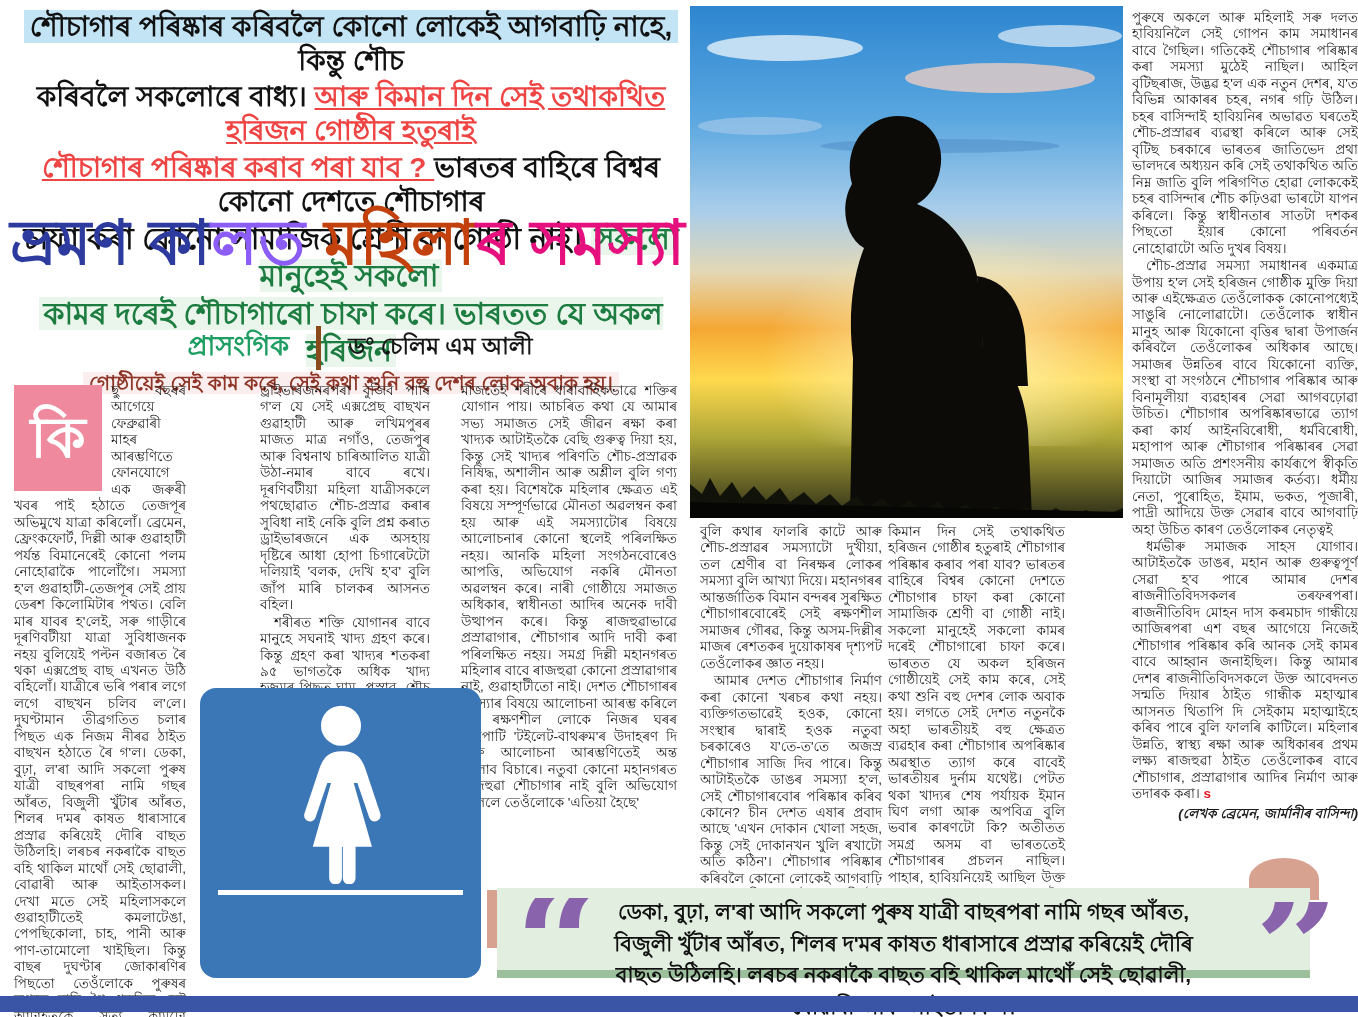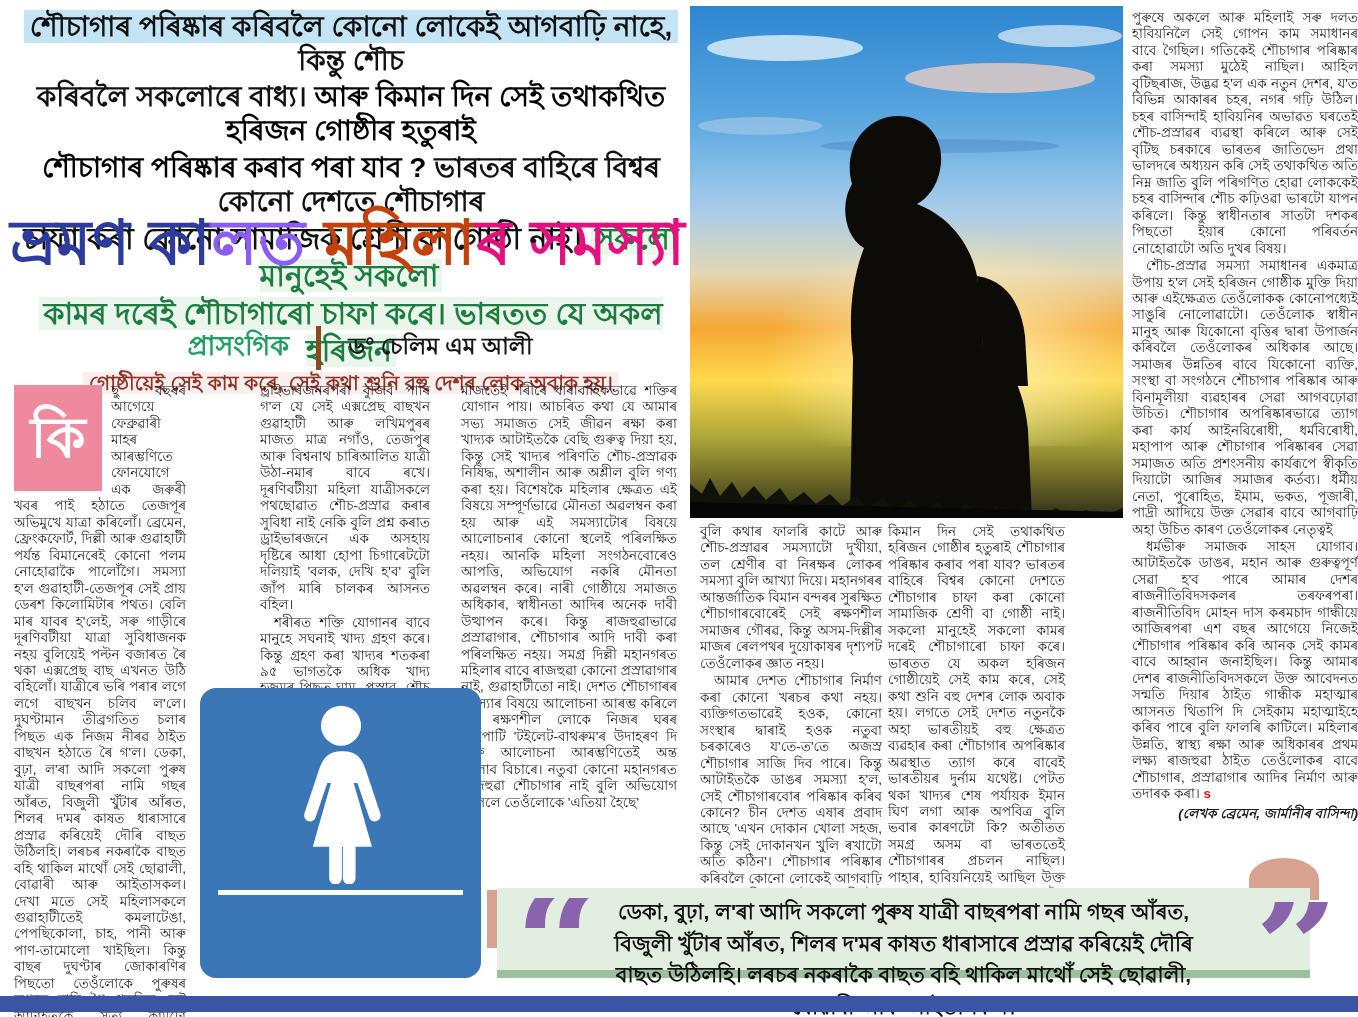--- a/index.html
+++ b/index.html
@@ -10,21 +10,21 @@
     font-family:"Liberation Sans","DejaVu Sans",sans-serif;
     color:#1a1a1a;
   }
   
   .intro { position:absolute; left:6px; top:10px; width:690px; text-align:center; font-weight:bold; }
   .intro .ln { line-height:1.22; margin-bottom:2px; }
   .ln1,.ln2,.ln3 { font-size:28px; }
   .ln4,.ln5 { font-size:30px; }
   .ln6 { font-size:20px; }
   .hl-blue-bg { background:#c2e4f4; padding:1px 6px; color:#111; }
-  .txt-cyan { color:#000000; }
+  .txt-cyan { color:#ef4444;text-decoration:underline; }
   .txt-green { color:#1d7c40; background:#eaf5ec; padding:0 4px; }
   .txt-maroon { color:#8e3527; background:#fbeeee; padding:0 6px; }
   .txt-black { color:#111; }
   
   .headline { position:absolute; left:0; top:198px; width:696px; text-align:center;
     font-size:62px; font-weight:bold; letter-spacing:1px; line-height:1.45; }
   .h-blue { color:#2c3b9d; } .h-gray { color:#8b5cf6; }
   .h-black { color:#c2410c; } .h-magenta { color:#e50f7d; }
   
   .byline { position:absolute; left:80px; top:325px; width:560px;
@@ -98,21 +98,21 @@
     <p>ছু বছৰৰ আগেয়ে ফেব্ৰুৱাৰী মাহৰ আৰম্ভণিতে ফোনযোগে এক জৰুৰী খবৰ পাই হঠাতে তেজপূৰ অভিমুখে যাত্ৰা কৰিলোঁ। ব্ৰেমেন, ফ্ৰেংকফোৰ্ট, দিল্লী আৰু গুৱাহাটী পৰ্যন্ত বিমানেৰেই কোনো পলম নোহোৱাকৈ পালোঁগৈ। সমস্যা হ'ল গুৱাহাটী-তেজপূৰ সেই প্ৰায় ডেৰশ কিলোমিটাৰ পথত। বেলি মাৰ যাবৰ হ'লেই, সৰু গাড়ীৰে দূৰণিবটীয়া যাত্ৰা সুবিধাজনক নহয় বুলিয়েই পল্টন বজাৰত ৰৈ থকা এক্সপ্ৰেছ বাছ এখনত উঠি বহিলোঁ। যাত্ৰীৰে ভৰি পৰাৰ লগে লগে বাছখন চলিব ল'লে। দুঘণ্টামান তীব্ৰগতিত চলাৰ পিছত এক নিজম নীৰৱ ঠাইত বাছখন হঠাতে ৰৈ গ'ল। ডেকা, বুঢ়া, ল'ৰা আদি সকলো পুৰুষ যাত্ৰী বাছৰপৰা নামি গছৰ আঁৰত, বিজুলী খুঁটাৰ আঁৰত, শিলৰ দ'মৰ কাষত ধাৰাসাৰে প্ৰস্ৰাৱ কৰিয়েই দৌৰি বাছত উঠিলহি। লৰচৰ নকৰাকৈ বাছত বহি থাকিল মাথোঁ সেই ছোৱালী, বোৱাৰী আৰু আইতাসকল। দেখা মতে সেই মহিলাসকলে গুৱাহাটীতেই কমলাটেঙা, পেপছিকোলা, চাহ, পানী আৰু পাণ-তামোলো খাইছিল। কিন্তু বাছৰ দুঘণ্টাৰ জোকাৰণিৰ পিছতো তেওঁলোকে পুৰুষৰ লগতে নামি গৈ প্ৰকৃতিৰ সেই আটাইতকৈ সত্য কামটো নকৰিলে কিয়? নগাঁৱত বাছখন ক্ষন্তেক ৰখোতে পথৰ কাষত ৰৈ চিগাৰেট হপি থকা</p>
   </div>
   <div class="col c2">
     <p>ড্ৰাইভাৰজনৰপৰা বুজিব পাৰি গ'ল যে সেই এক্সপ্ৰেছ বাছখন গুৱাহাটী আৰু লখিমপুৰৰ মাজত মাত্ৰ নগাঁও, তেজপুৰ আৰু বিশ্বনাথ চাৰিআলিত যাত্ৰী উঠা-নমাৰ বাবে ৰখে। দূৰণিবটীয়া মহিলা যাত্ৰীসকলে পথছোৱাত শৌচ-প্ৰস্ৰাৱ কৰাৰ সুবিধা নাই নেকি বুলি প্ৰশ্ন কৰাত ড্ৰাইভাৰজনে এক অসহায় দৃষ্টিৰে আধা হোপা চিগাৰেটটো দলিয়াই 'বলক, দেখি হ'ব' বুলি জাঁপ মাৰি চালকৰ আসনত বহিল।</p>
     <p>শৰীৰত শক্তি যোগানৰ বাবে মানুহে সঘনাই খাদ্য গ্ৰহণ কৰে। কিন্তু গ্ৰহণ কৰা খাদ্যৰ শতকৰা ৯৫ ভাগতকৈ অধিক খাদ্য হজমৰ পিছত ঘাম, প্ৰস্ৰাৱ, শৌচ আদি বিভিন্ন প্ৰকাৰে শৰীৰ ত্যাগ কৰে। অৰ্থাৎ ভোক, পিঁয়াহ আৰু শৌচ-প্ৰস্ৰাৱৰ</p>
   </div>
   <div class="col c3">
     <p>মাজতেই শৰীৰে ধাৰাবাহিকভাৱে শক্তিৰ যোগান পায়। আচৰিত কথা যে আমাৰ সভ্য সমাজত সেই জীৱন ৰক্ষা কৰা খাদ্যক আটাইতকৈ বেছি গুৰুত্ব দিয়া হয়, কিন্তু সেই খাদ্যৰ পৰিণতি শৌচ-প্ৰস্ৰাৱক নিষিদ্ধ, অশালীন আৰু অশ্লীল বুলি গণ্য কৰা হয়। বিশেষকৈ মহিলাৰ ক্ষেত্ৰত এই বিষয়ে সম্পূৰ্ণভাৱে মৌনতা অৱলম্বন কৰা হয় আৰু এই সমস্যাটোৰ বিষয়ে আলোচনাৰ কোনো স্থলেই পৰিলক্ষিত নহয়। আনকি মহিলা সংগঠনবোৰেও আপত্তি, অভিযোগ নকৰি মৌনতা অৱলম্বন কৰে। নাৰী গোষ্ঠীয়ে সমাজত অধিকাৰ, স্বাধীনতা আদিৰ অনেক দাবী উত্থাপন কৰে। কিন্তু ৰাজহুৱাভাৱে প্ৰস্ৰাৱাগাৰ, শৌচাগাৰ আদি দাবী কৰা পৰিলক্ষিত নহয়। সমগ্ৰ দিল্লী মহানগৰত মহিলাৰ বাবে ৰাজহুৱা কোনো প্ৰস্ৰাৱাগাৰ নাই, গুৱাহাটীতো নাই। দেশত শৌচাগাৰৰ সমস্যাৰ বিষয়ে আলোচনা আৰম্ভ কৰিলে বহু ৰক্ষণশীল লোকে নিজৰ ঘৰৰ পৰিপাটি 'টইলেট-বাথৰুম'ৰ উদাহৰণ দি উক্ত আলোচনা আৰম্ভণিতেই অন্ত পেলাব বিচাৰে। নতুবা কোনো মহানগৰত ৰাজহুৱা শৌচাগাৰ নাই বুলি অভিযোগ তুলিলে তেওঁলোকে 'এতিয়া হৈছে'</p>
   </div>
   <div class="col c4">
-    <p>বুলি কথাৰ ফালৰি কাটে আৰু শৌচ-প্ৰস্ৰাৱৰ সমস্যাটো দুখীয়া, তল শ্ৰেণীৰ বা নিৰক্ষৰ লোকৰ সমস্যা বুলি আখ্যা দিয়ে। মহানগৰৰ আন্তৰ্জাতিক বিমান বন্দৰৰ সুৰক্ষিত শৌচাগাৰবোৰেই সেই ৰক্ষণশীল সমাজৰ গৌৰৱ, কিন্তু অসম-দিল্লীৰ মাজৰ ৰেলপথৰ দুয়োকাষৰ দৃশ্যপট তেওঁলোকৰ জ্ঞাত নহয়।</p>
+    <p>বুলি কথাৰ ফালৰি কাটে আৰু শৌচ-প্ৰস্ৰাৱৰ সমস্যাটো দুখীয়া, তল শ্ৰেণীৰ বা নিৰক্ষৰ লোকৰ সমস্যা বুলি আখ্যা দিয়ে। মহানগৰৰ আন্তৰ্জাতিক বিমান বন্দৰৰ সুৰক্ষিত শৌচাগাৰবোৰেই সেই ৰক্ষণশীল সমাজৰ গৌৰৱ, কিন্তু অসম-দিল্লীৰ মাজৰ ৰেশতকৰ দুয়োকাষৰ দৃশ্যপট তেওঁলোকৰ জ্ঞাত নহয়।</p>
     <p>আমাৰ দেশত শৌচাগাৰ নিৰ্মাণ কৰা কোনো খৰচৰ কথা নহয়। ব্যক্তিগতভাৱেই হওক, কোনো সংস্থাৰ দ্বাৰাই হওক নতুবা চৰকাৰেও য'তে-ত'তে অজস্ৰ শৌচাগাৰ সাজি দিব পাৰে। কিন্তু আটাইতকৈ ডাঙৰ সমস্যা হ'ল, সেই শৌচাগাৰবোৰ পৰিষ্কাৰ কৰিব কোনে? চীন দেশত এষাৰ প্ৰবাদ আছে 'এখন দোকান খোলা সহজ, কিন্তু সেই দোকানখন খুলি ৰখাটো অতি কঠিন'। শৌচাগাৰ পৰিষ্কাৰ কৰিবলৈ কোনো লোকেই আগবাঢ়ি নাহে, কিন্তু শৌচ কৰিবলৈ সকলোৰে বাধ্য। আৰু</p>
   </div>
   <div class="col c5">
     <p>কিমান দিন সেই তথাকথিত হৰিজন গোষ্ঠীৰ হতুৰাই শৌচাগাৰ পৰিষ্কাৰ কৰাব পৰা যাব? ভাৰতৰ বাহিৰে বিশ্বৰ কোনো দেশতে শৌচাগাৰ চাফা কৰা কোনো সামাজিক শ্ৰেণী বা গোষ্ঠী নাই। সকলো মানুহেই সকলো কামৰ দৰেই শৌচাগাৰো চাফা কৰে। ভাৰতত যে অকল হৰিজন গোষ্ঠীয়েই সেই কাম কৰে, সেই কথা শুনি বহু দেশৰ লোক অবাক হয়। লগতে সেই দেশত নতুনকৈ অহা ভাৰতীয়ই বহু ক্ষেত্ৰত ব্যৱহাৰ কৰা শৌচাগাৰ অপৰিষ্কাৰ অৱস্থাত ত্যাগ কৰে বাবেই ভাৰতীয়ৰ দুৰ্নাম যথেষ্ট। পেটত থকা খাদ্যৰ শেষ পৰ্যায়ক ইমান ঘিণ লগা আৰু অপবিত্ৰ বুলি ভবাৰ কাৰণটো কি? অতীতত সমগ্ৰ অসম বা ভাৰততেই শৌচাগাৰৰ প্ৰচলন নাছিল। পাহাৰ, হাবিয়নিয়েই আছিল উক্ত কামৰ স্থান। 'জাবফুৱা' শব্দলৈ যদিও অভিধানত নাই, তথাপি এই শব্দ গাঁওবাসীৰ মাজত বহু প্ৰচলিত আছিল।</p>
   </div>
   <div class="col c6">
     <p>পুৰুষে অকলে আৰু মহিলাই সৰু দলত হাবিয়নিলৈ সেই গোপন কাম সমাধানৰ বাবে গৈছিল। গতিকেই শৌচাগাৰ পৰিষ্কাৰ কৰা সমস্যা মুঠেই নাছিল। আহিল বৃটিছৰাজ, উদ্ভৱ হ'ল এক নতুন দেশৰ, য'ত বিভিন্ন আকাৰৰ চহৰ, নগৰ গঢ়ি উঠিল। চহৰ বাসিন্দাই হাবিয়নিৰ অভাৱত ঘৰতেই শৌচ-প্ৰস্ৰাৱৰ ব্যৱস্থা কৰিলে আৰু সেই বৃটিছ চৰকাৰে ভাৰতৰ জাতিভেদ প্ৰথা ভালদৰে অধ্যয়ন কৰি সেই তথাকথিত অতি নিম্ন জাতি বুলি পৰিগণিত হোৱা লোককেই চহৰ বাসিন্দাৰ শৌচ কঢ়িওৱা ভাৰটো যাপন কৰিলে। কিন্তু স্বাধীনতাৰ সাতটা দশকৰ পিছতো ইয়াৰ কোনো পৰিবৰ্তন নোহোৱাটো অতি দুখৰ বিষয়।</p>
     <p>শৌচ-প্ৰস্ৰাৱ সমস্যা সমাধানৰ একমাত্ৰ উপায় হ'ল সেই হৰিজন গোষ্ঠীক মুক্তি দিয়া আৰু এইক্ষেত্ৰত তেওঁলোকক কোনোপধ্যেই সাঙুৰি নোলোৱাটো। তেওঁলোক স্বাধীন মানুহ আৰু যিকোনো বৃত্তিৰ দ্বাৰা উপাৰ্জন কৰিবলৈ তেওঁলোকৰ অধিকাৰ আছে। সমাজৰ উন্নতিৰ বাবে যিকোনো ব্যক্তি, সংস্থা বা সংগঠনে শৌচাগাৰ পৰিষ্কাৰ আৰু বিনামূলীয়া ব্যৱহাৰৰ সেৱা আগবঢ়োৱা উচিত। শৌচাগাৰ অপৰিষ্কাৰভাৱে ত্যাগ কৰা কাৰ্য আইনবিৰোধী, ধৰ্মবিৰোধী, মহাপাপ আৰু শৌচাগাৰ পৰিষ্কাৰৰ সেৱা সমাজত অতি প্ৰশংসনীয় কাৰ্যৰূপে স্বীকৃতি দিয়াটো আজিৰ সমাজৰ কৰ্তব্য। ধৰ্মীয় নেতা, পুৰোহিত, ইমাম, ভকত, পূজাৰী, পাদ্ৰী আদিয়ে উক্ত সেৱাৰ বাবে আগবাঢ়ি অহা উচিত কাৰণ তেওঁলোকৰ নেতৃত্বই</p>
     <p><span>ধৰ্মভীৰু সমাজক সাহস যোগাব। আটাইতকৈ ডাঙৰ, মহান আৰু গুৰুত্বপূৰ্ণ সেৱা হ'ব পাৰে আমাৰ দেশৰ ৰাজনীতিবিদসকলৰ তৰফৰপৰা। ৰাজনীতিবিদ মোহন দাস কৰমচাদ গান্ধীয়ে আজিৰপৰা এশ বছৰ আগেয়ে নিজেই শৌচাগাৰ পৰিষ্কাৰ কৰি আনক সেই কামৰ বাবে আহ্বান জনাইছিল। কিন্তু আমাৰ দেশৰ ৰাজনীতিবিদসকলে উক্ত আবেদনত সন্মতি দিয়াৰ ঠাইত গান্ধীক মহাত্মাৰ আসনত থিতাপি দি সেইকাম মহাত্মাইহে কৰিব পাৰে বুলি ফালৰি কাটিলে। মহিলাৰ উন্নতি, স্বাস্থ্য ৰক্ষা আৰু অধিকাৰৰ প্ৰথম লক্ষ্য ৰাজহুৱা ঠাইত তেওঁলোকৰ বাবে শৌচাগাৰ, প্ৰস্ৰাৱাগাৰ আদিৰ নিৰ্মাণ আৰু তদাৰক কৰা। </span><span class="endmark">s</span></p>
     <p class="credit">(লেখক ব্ৰেমেন, জাৰ্মানীৰ বাসিন্দা)</p>

